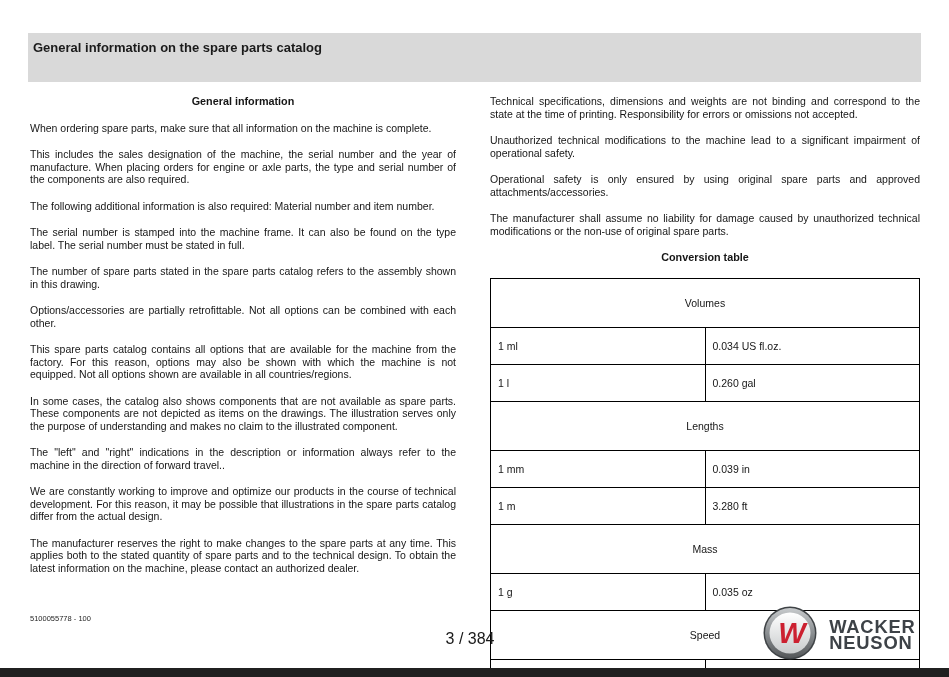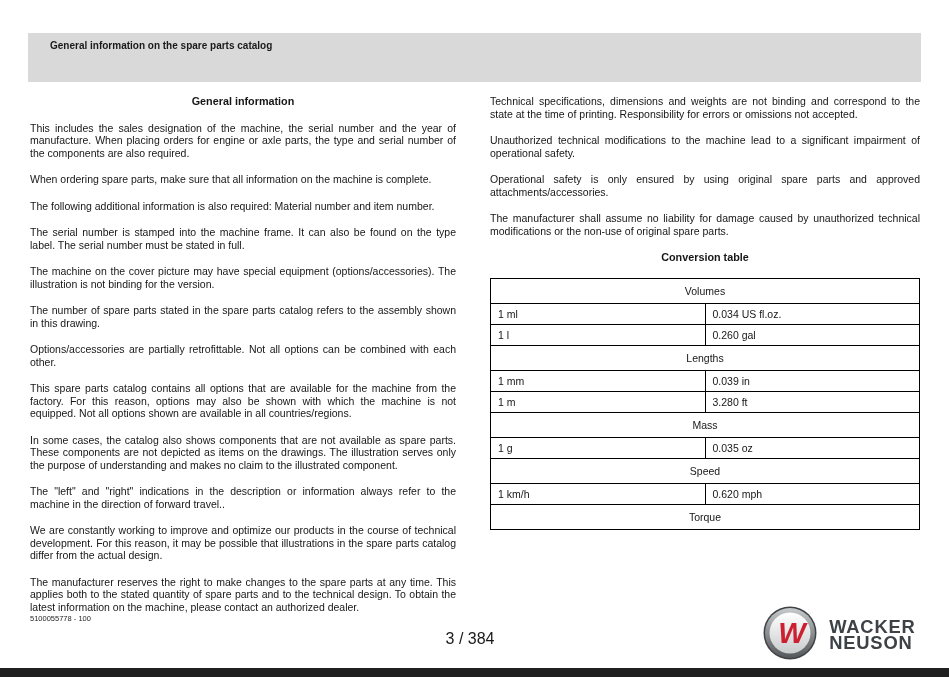--- a/index.html
+++ b/index.html
@@ -6,39 +6,39 @@
   body {
     width:949px; height:677px; position:relative; overflow:hidden;
     background:#ffffff; color:#141414;
     font-family:"Liberation Sans", sans-serif;
   }
   .header-bar {
     position:absolute; left:28px; top:33px; width:893px; height:49px;
     background:#d9d9d9;
   }
   .header-title {
-    padding:7px 0 0 22px; font-size:10px; font-weight:bold; color:#1a1a1a;
+    padding:7px 0 0 5px; font-size:13px; font-weight:bold; color:#1a1a1a;
   }
   .col {
     position:absolute; top:95px; font-size:10.5px; line-height:12.5px;
     text-align:justify; color:#161616;
   }
   .col-left  { left:30px;  width:426px; }
   .col-right { left:490px; width:430px; }
   .col p { margin:0 0 14px 0; }
   .section-heading {
     font-weight:bold; font-size:10.8px; margin:0 0 16px 0; text-align:center;
   }
   .conv-heading { margin-top:40px; margin-bottom:13px; }
   table.conversion { width:430px; border-collapse:collapse; table-layout:fixed; }
   table.conversion td {
     border:1px solid #000; font-size:10.5px; line-height:12px;
-    padding:4px 7px; height:12px; vertical-align:middle;
+    padding:12px 7px; height:12px; vertical-align:middle;
   }
-  table.conversion tr.section td { text-align:center; padding:6px 0; }
+  table.conversion tr.section td { text-align:center; padding:18px 0; }
   .footer-doc {
     position:absolute; left:30px; top:614px; font-size:7.5px; color:#262626;
   }
   .footer-page {
     position:absolute; left:410px; top:630px; width:120px; text-align:center;
     font-size:16px; color:#1a1a1a;
   }
   .logo {
     position:absolute; left:763px; top:606px; height:58px;
     display:flex; align-items:center; gap:13px;
@@ -54,25 +54,24 @@
 </style>
 </head>
 <body>
 
 <div class="header-bar">
   <div class="header-title">General information on the spare parts catalog</div>
 </div>
 
 <div class="col col-left">
   <p class="section-heading">General information</p>
+  <p>When ordering spare parts, make sure that all information on the machine is complete.</p>
   <p>This includes the sales designation of the machine, the serial number and the year of manufacture. When placing orders for engine or axle parts, the type and serial number of the components are also required.</p>
-  <p>When ordering spare parts, make sure that all information on the machine is complete.</p>
   <p>The following additional information is also required: Material number and item number.</p>
   <p>The serial number is stamped into the machine frame. It can also be found on the type label. The serial number must be stated in full.</p>
-  <p>The machine on the cover picture may have special equipment (options/accessories). The illustration is not binding for the version.</p>
   <p>The number of spare parts stated in the spare parts catalog refers to the assembly shown in this drawing.</p>
   <p>Options/accessories are partially retrofittable. Not all options can be combined with each other.</p>
   <p>This spare parts catalog contains all options that are available for the machine from the factory. For this reason, options may also be shown with which the machine is not equipped. Not all options shown are available in all countries/regions.</p>
   <p>In some cases, the catalog also shows components that are not available as spare parts. These components are not depicted as items on the drawings. The illustration serves only the purpose of understanding and makes no claim to the illustrated component.</p>
   <p>The "left" and "right" indications in the description or information always refer to the machine in the direction of forward travel..</p>
   <p>We are constantly working to improve and optimize our products in the course of technical development. For this reason, it may be possible that illustrations in the spare parts catalog differ from the actual design.</p>
   <p>The manufacturer reserves the right to make changes to the spare parts at any time. This applies both to the stated quantity of spare parts and to the technical design. To obtain the latest information on the machine, please contact an authorized dealer.</p>
 </div>
 
 <div class="col col-right">

